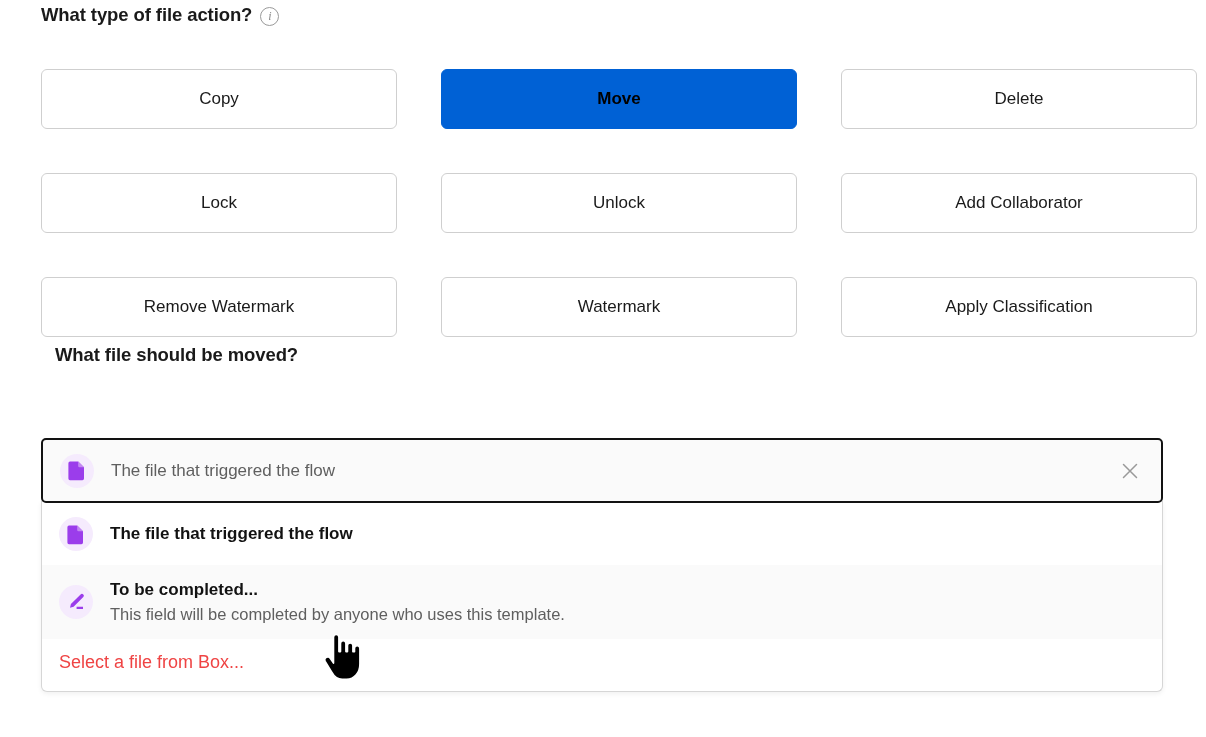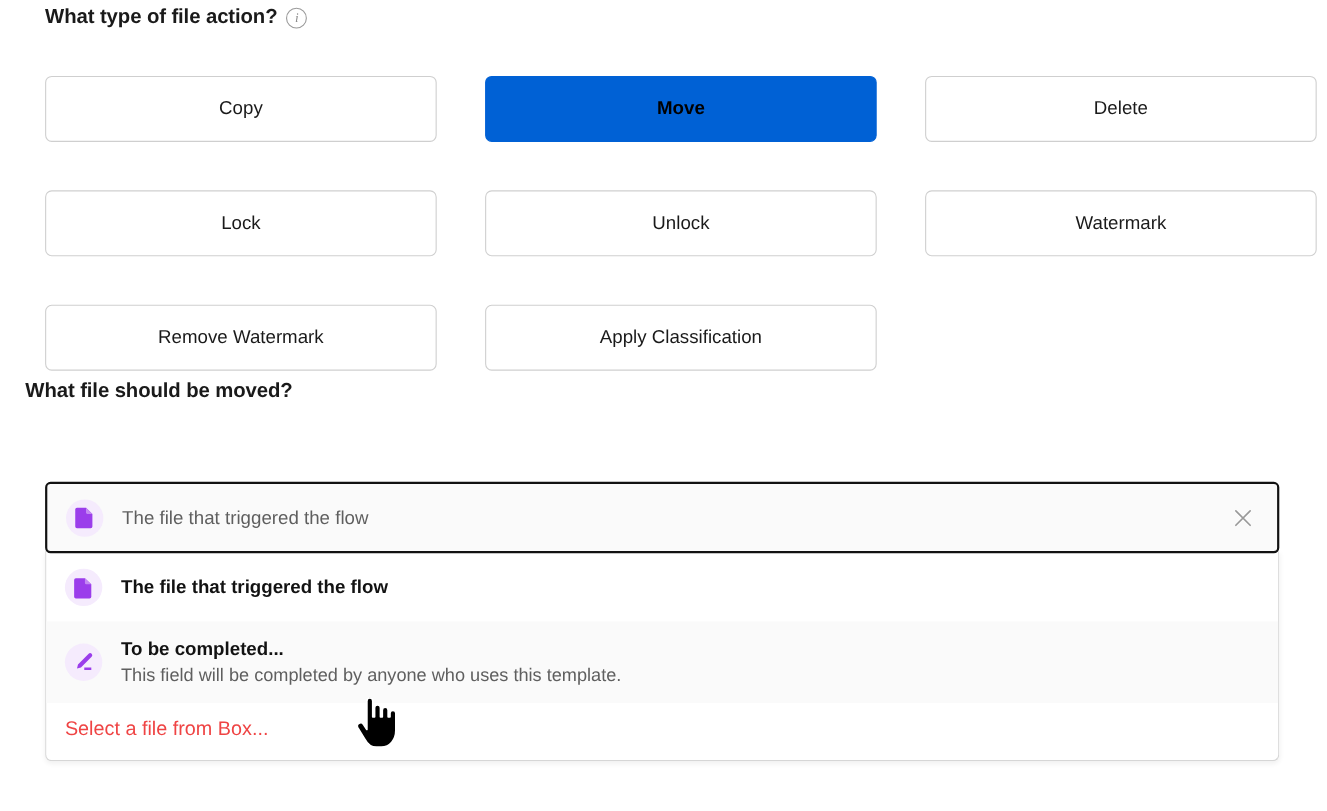--- a/index.html
+++ b/index.html
@@ -17,21 +17,21 @@
     position: absolute;
     display: flex;
     align-items: center;
     gap: 8px;
     font-size: 18.5px;
     font-weight: 700;
     color: #1a1a1a;
     letter-spacing: -0.1px;
   }
   #q1 { left: 41px; top: 4px; }
-  #q2 { left: 23px; top: 344px; }
+  #q2 { left: 55px; top: 344px; }
 
   .info-icon {
     width: 19px; height: 19px;
     border: 1.6px solid #9a9a9a;
     border-radius: 50%;
     display: inline-flex;
     align-items: center; justify-content: center;
     font-size: 12px;
     font-weight: 400;
     font-style: italic;
@@ -177,22 +177,23 @@
     <span>What type of file action?</span>
     <span class="info-icon">i</span>
   </div>
 
   <div class="btn-grid">
     <button class="action-btn">Copy</button>
     <button class="action-btn selected">Move</button>
     <button class="action-btn">Delete</button>
     <button class="action-btn">Lock</button>
     <button class="action-btn">Unlock</button>
+    <button class="action-btn">Add Collaborator</button>
+    <button class="action-btn">Remove Watermark</button>
     <button class="action-btn">Watermark</button>
-    <button class="action-btn">Remove Watermark</button>
     <button class="action-btn">Apply Classification</button>
   </div>
 
   <div class="q-head" id="q2">
     <span>What file should be moved?</span>
   </div>
 
   <div class="combo-wrap">
 
     <div class="combo-input">

